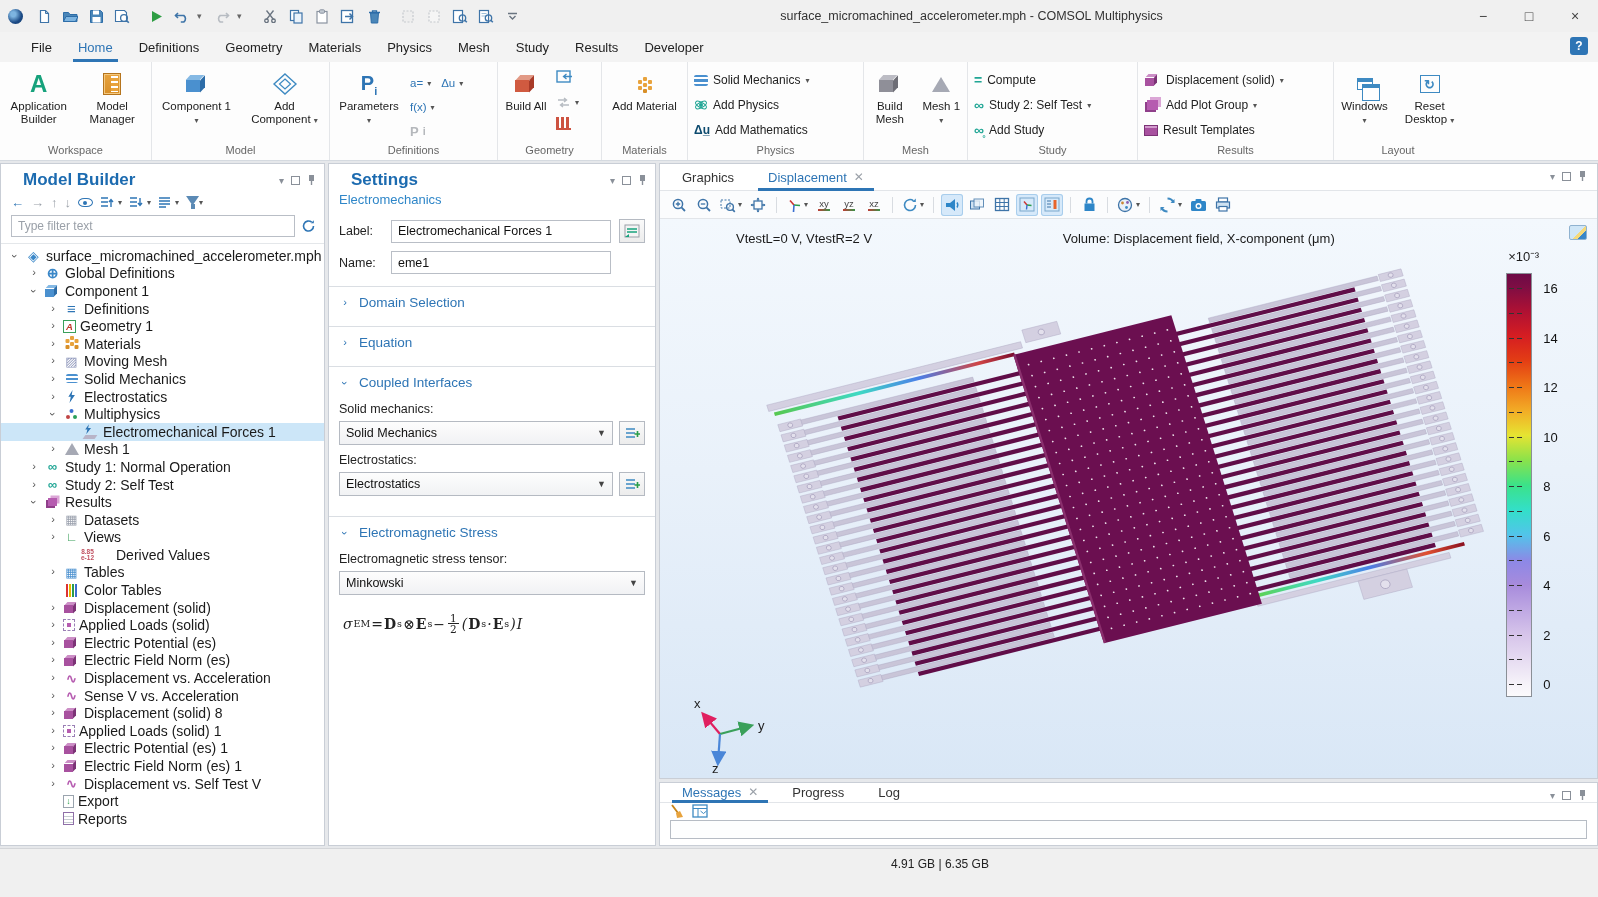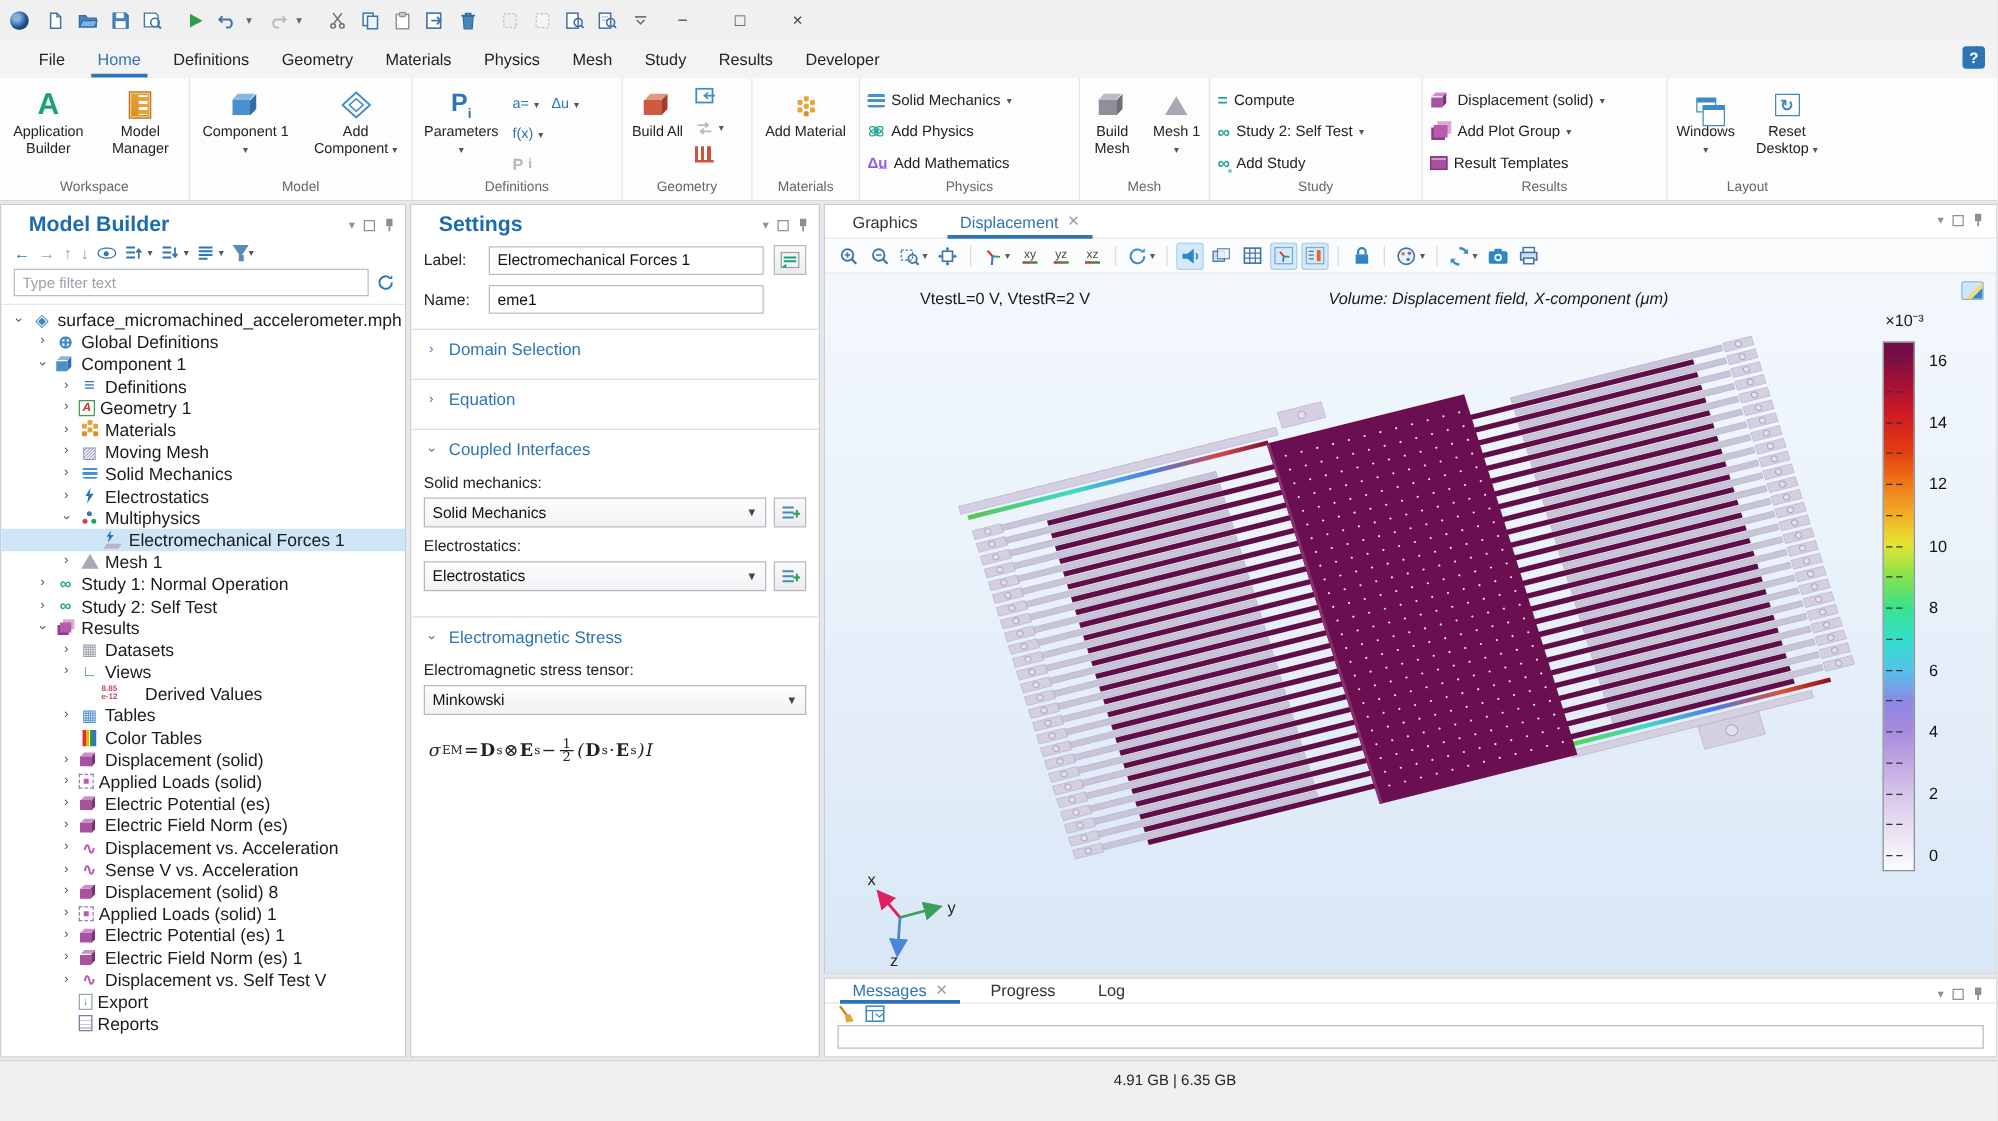--- a/index.html
+++ b/index.html
@@ -52,21 +52,21 @@
   .dia-icon svg{display:block;}
   .pi-icon{font-size:20px;color:#2e75b5;font-weight:bold;}
   .pi-icon sub{font-size:11px;}
   .pi-gray{color:#b5b8bc;font-size:13px;font-weight:bold;}
   .dots-icon{width:16px;height:16px;position:relative;}
   .dots-icon::before{content:"";position:absolute;left:6px;top:1px;width:4px;height:4px;border-radius:1px;background:#e8a33d;
     box-shadow:-5px 3px 0 #e8a33d,5px 3px 0 #e8a33d,0 6px 0 #e8a33d,-5px 9px 0 #e8a33d,5px 9px 0 #e8a33d,0 12px 0 #d88f28;}
   .fence{width:15px;height:13px;background:repeating-linear-gradient(90deg,#cd5240 0 2.5px,#fff 2.5px 5px);border-bottom:2px solid #cd5240;}
   .smech{width:14px;height:11px;background:repeating-linear-gradient(#4a90cf 0 2.5px,#fff 2.5px 4.5px);border-radius:2px;}
   .atom{width:14px;height:14px;}
-  .tealtxt{color:#8b5cf6;font-weight:bold;font-size:12px;}
+  .tealtxt{color:#0c4a6e;font-weight:bold;font-size:12px;}
   .tealeq{color:#21a695;font-weight:bold;font-size:14px;}
   .inf{color:#21a695;font-size:14px;font-weight:bold;}
   .mesh-tri{width:0;height:0;border-left:9px solid transparent;border-right:9px solid transparent;border-bottom:15px solid #a6a9b4;position:relative;}
   .stack-icon{width:11px;height:10px;background:#b65cb0;box-shadow:3px -3px 0 #dba6d6,-2px 2px 0 #8f3f8a;margin:3px;}
   .tmpl-icon{width:14px;height:11px;background:#a8519f;border:1px solid #7c3376;box-shadow:inset 0 2px 0 #d29bcd;}
   .win2{width:16px;height:12px;border:1.6px solid #3e8ac2;border-top-width:4px;position:relative;background:#fff;}
   .win2::after{content:"";position:absolute;left:4px;top:2px;width:16px;height:12px;border:1.6px solid #3e8ac2;border-top-width:4px;background:#fff;}
   .reset-icon{width:20px;height:18px;border:1.6px solid #3e8ac2;display:flex;align-items:center;justify-content:center;color:#3e8ac2;font-size:13px;font-weight:bold;}
 
   
@@ -162,21 +162,21 @@
   .tab.active::after{content:"";position:absolute;left:0;right:0;bottom:-1px;height:3px;background:#2e75b5;}
   .tclose{color:#9aa0a8;font-size:12px;}
   .tabctrls{position:absolute;right:10px;top:6px;}
   .gtoolbar{height:28px;display:flex;align-items:center;gap:3px;padding:0 8px;background:#fbfcfd;border-bottom:1px solid #e2e5e9;}
   .gbtn{height:22px;min-width:22px;display:flex;align-items:center;justify-content:center;border-radius:3px;gap:2px;padding:0 2px;}
   .gbtn.hl{background:#d6e9fa;box-shadow:inset 0 0 0 1px #a8cdec;}
   .gsep{width:1px;height:16px;background:#d8dce1;margin:0 4px;}
   .axlbl{font-size:9.5px;color:#444;border-bottom:2px solid;border-image:linear-gradient(90deg,#cc3333,#2a9d4a) 1;padding:0 1px;}
   .plot{position:relative;flex:1;background:linear-gradient(180deg,#f3f8fd 0%,#e9f1fa 45%,#d9e7f6 100%);overflow:hidden;}
   .anno-left{position:absolute;left:76px;top:12px;font-size:13px;color:#1a1a1a;z-index:5;}
-  .anno-center{position:absolute;left:30%;width:55%;top:12px;text-align:center;font-size:13px;color:#1a1a1a;z-index:5;font-style:italic;}
+  .anno-center{position:absolute;left:30%;width:55%;top:12px;text-align:center;font-size:13px;color:#1a1a1a;z-index:5;}
   .plot-imgbtn{position:absolute;right:10px;top:6px;width:18px;height:15px;border:1px solid #8fb2d0;border-radius:2px;background:linear-gradient(135deg,#cfe6f7 0 55%,#f5d97a 55% 70%,#3a87c8 70%);z-index:6;}
   #scene{position:absolute;left:0;top:0;z-index:1;}
   .colorbar-wrap{position:absolute;right:58px;top:28px;z-index:4;}
   .cb-mult{font-size:13px;color:#1a1a1a;margin-bottom:8px;margin-left:2px;}
   .cbar{width:26px;height:424px;border:1px solid #8a8f96;position:relative;}
   .cbtick{position:absolute;width:5px;height:1px;background:#333;}
   .cblabel{position:absolute;left:36px;font-size:13px;color:#111;transform:translateY(-50%);}
   .triad{position:absolute;left:14px;bottom:4px;z-index:5;}
   .triad text{font-family:"Liberation Sans",sans-serif;font-size:13px;fill:#222;}
 
@@ -300,20 +300,21 @@
             <circle cx="10.5" cy="9" r="3.2" fill="none" stroke="#3e74a8" stroke-width="1.3"></circle>
             <path d="M12.8 11.3l2 2" stroke="#3e74a8" stroke-width="1.6"></path>
           </svg>
         </span>
       <span class="tbtn">
           <svg width="11" height="8" viewBox="0 0 11 8">
             <path d="M1 1.5h9M2.5 4l3 3 3-3" fill="none" stroke="#6a7480" stroke-width="1.4"></path>
           </svg>
         </span>
     </div>
+    <div class="wtitle">surface_micromachined_accelerometer.mph - COMSOL Multiphysics</div>
     <div class="wincontrols">
       <span class="wc">−</span>
       <span class="wc">□</span>
       <span class="wc">×</span>
     </div>
   </div>
 
   <div class="menubar">
     <div id="menu-items" style="display:flex;">
         <div class="mitem">File</div>
@@ -801,20 +802,21 @@
         <span class="ptitle">Settings</span>
         <span class="pctrls">
           <span>▾</span>
           <span class="sq"></span>
           <svg width="9" height="12" viewBox="0 0 9 12">
               <rect x="2" y="1" width="5" height="6" fill="#8a9099"></rect>
               <path d="M4.5 7v4" stroke="#8a9099" stroke-width="1.4"></path>
             </svg>
         </span>
       </div>
+      <div class="subtitle">Electromechanics</div>
 
       <div class="fieldrow">
         <span class="flabel">Label:</span>
         <input class="finput" value="Electromechanical Forces 1" style="">
         <span class="sidebtn">
             <svg width="16" height="14" viewBox="0 0 16 14">
               <rect x="1" y="1" width="14" height="12" fill="#f4f4f4" stroke="#9aa0a8"></rect>
               <path d="M3 5h10M3 8h10" stroke="#17a27c" stroke-width="1.6"></path>
               <path d="M1 13l4-3v3z" fill="#17a27c"></path>
             </svg>

